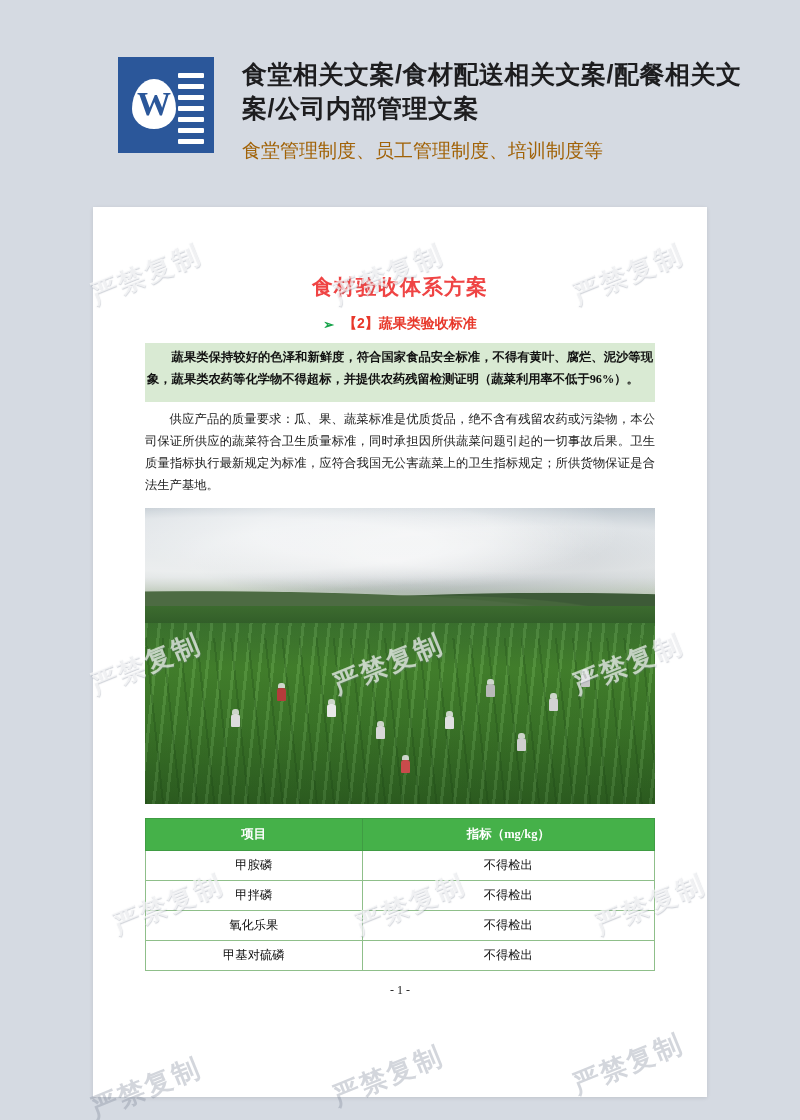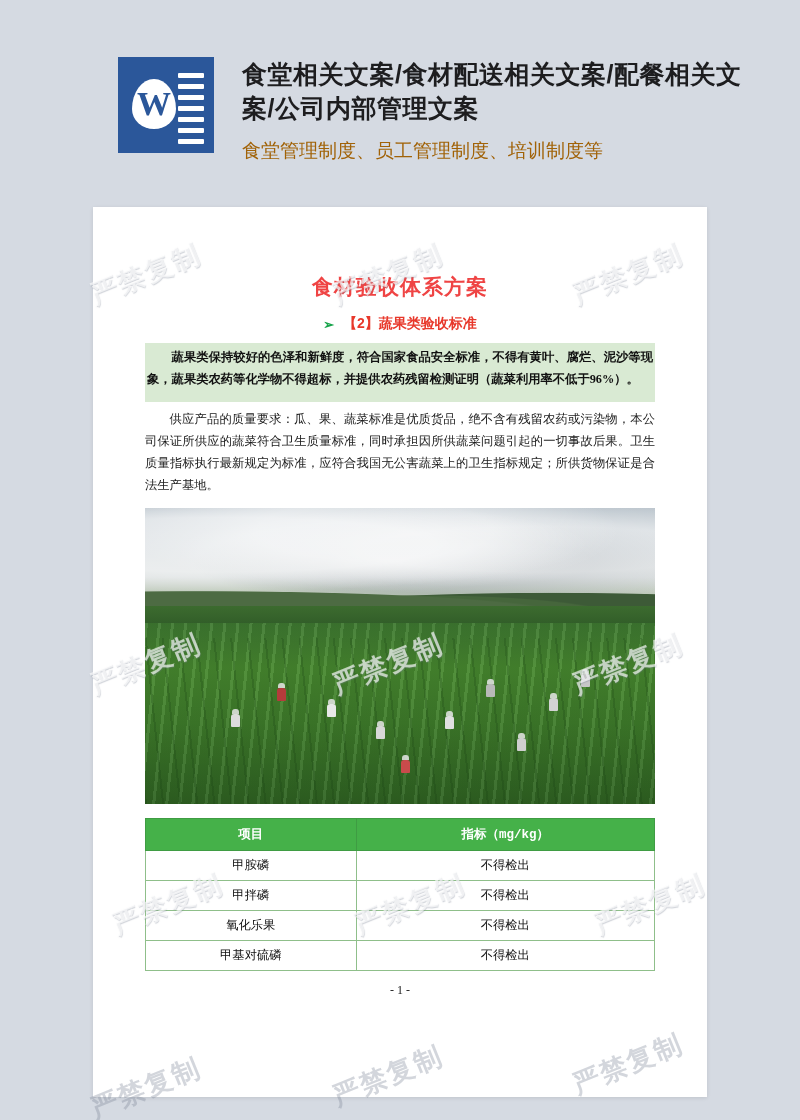--- a/index.html
+++ b/index.html
@@ -206,21 +206,21 @@
     content:"";
     position:absolute; left:1px; top:-5px;
     width:7px;height:5px;border-radius:3px 3px 0 0;
     background: rgba(230,230,230,.85);
   }
 
   
   table.spec {
     width: 510px;
     border-collapse: collapse;
-    font-family: Liberation Mono, monospace;
+    font-family: Liberation Serif, serif;
     margin-top: 0;
   }
   table.spec th {
     background: #45b149;
     color: #ffffff;
     font-size: 12.5px;
     font-weight: bold;
     padding: 7px 0;
     border: 1px solid #3f9c43;
     text-align: center;

